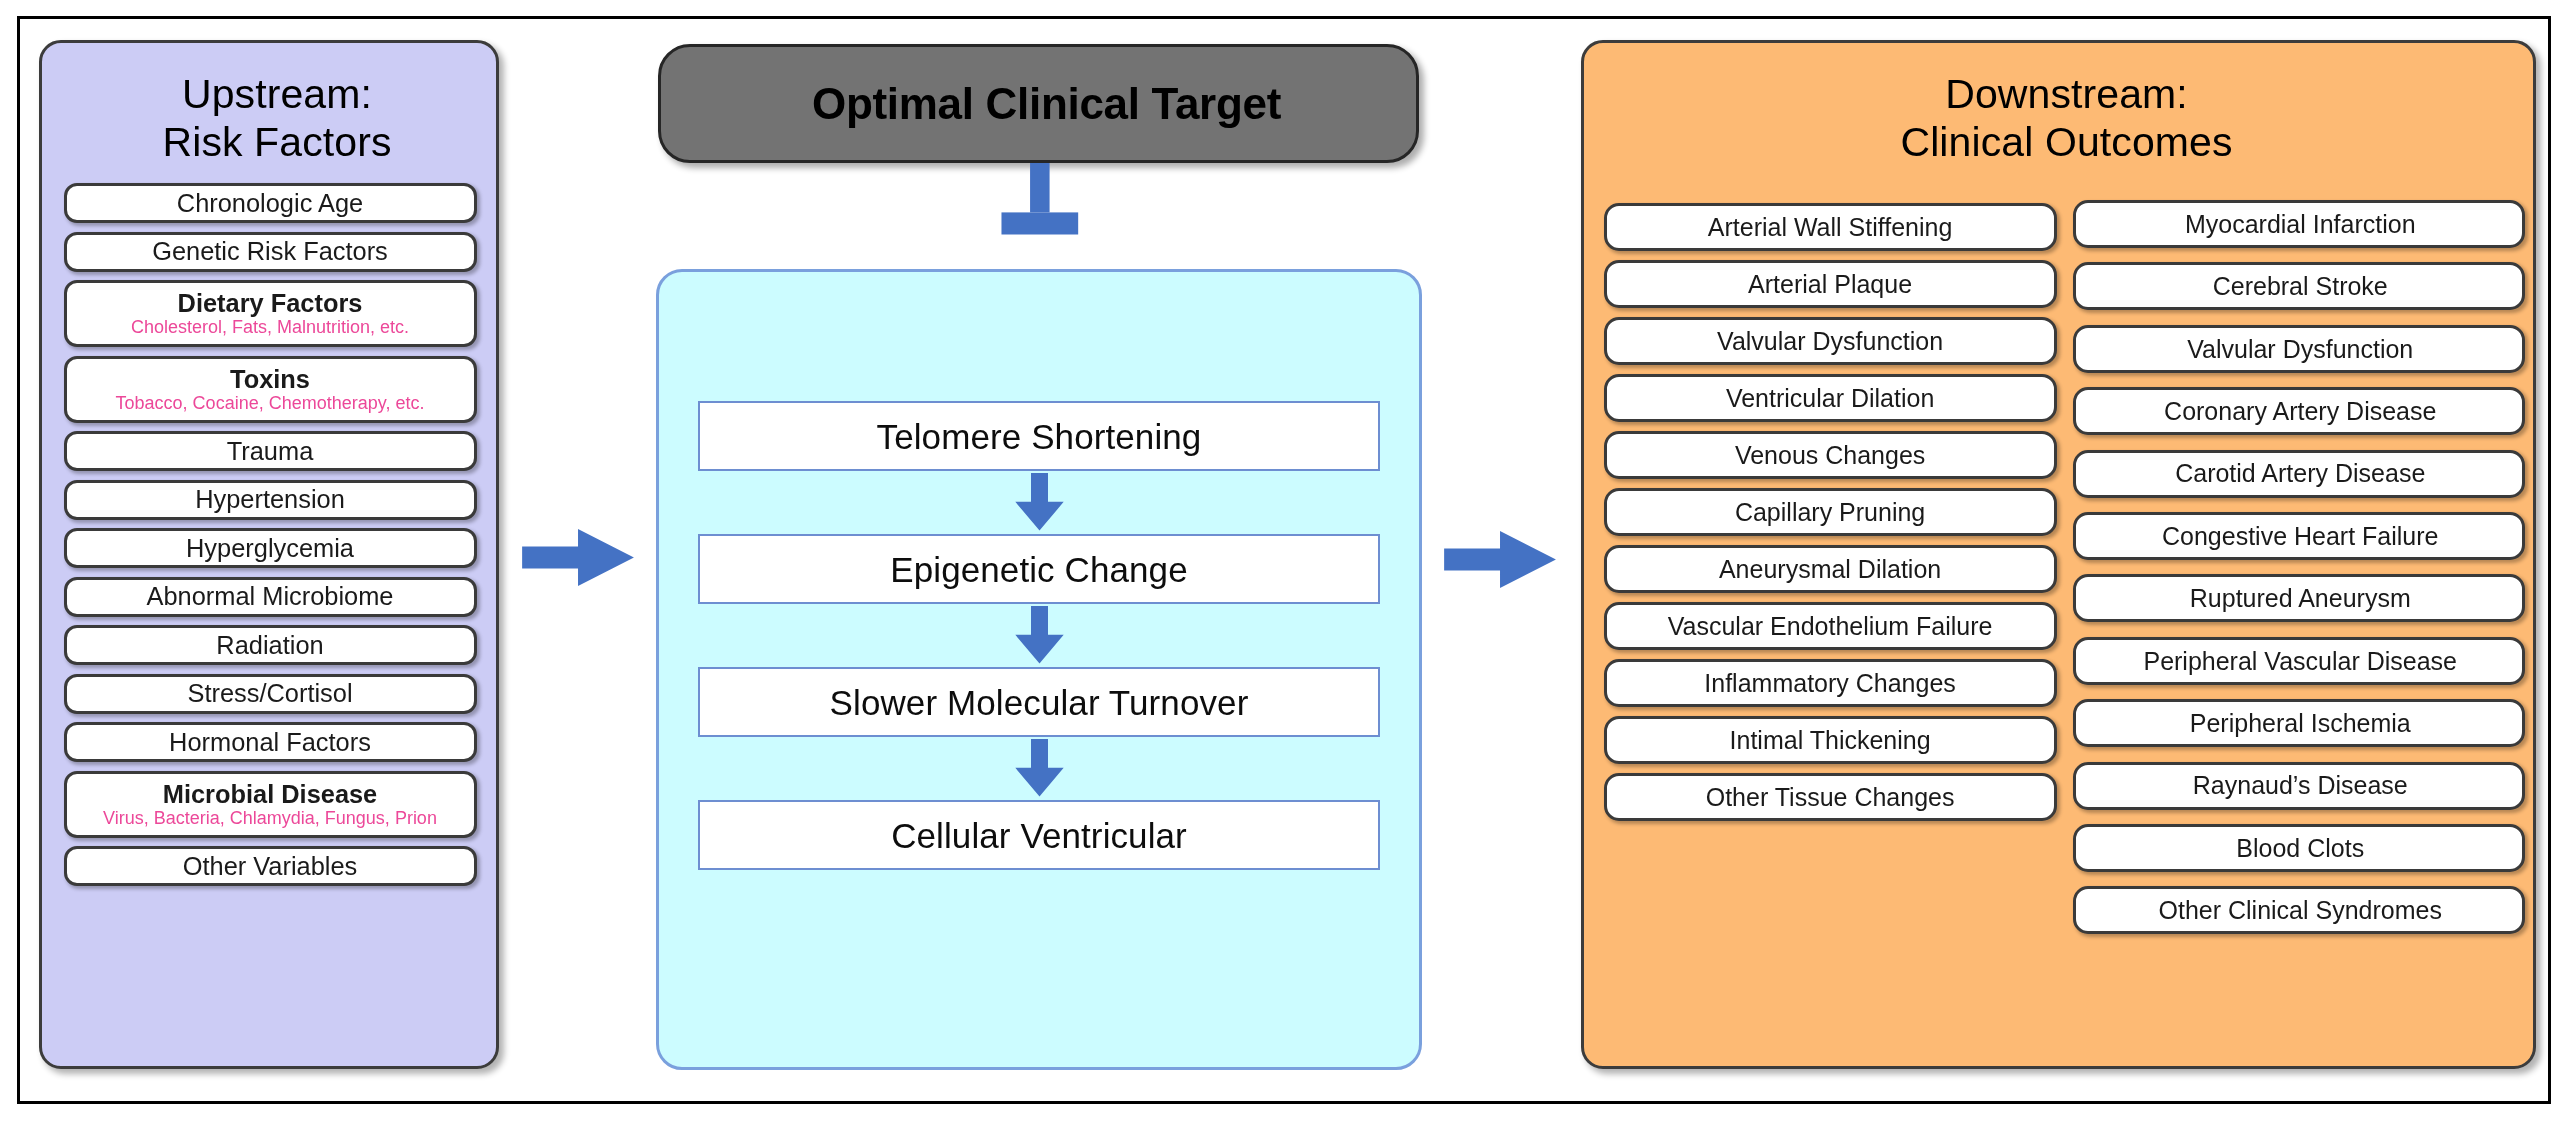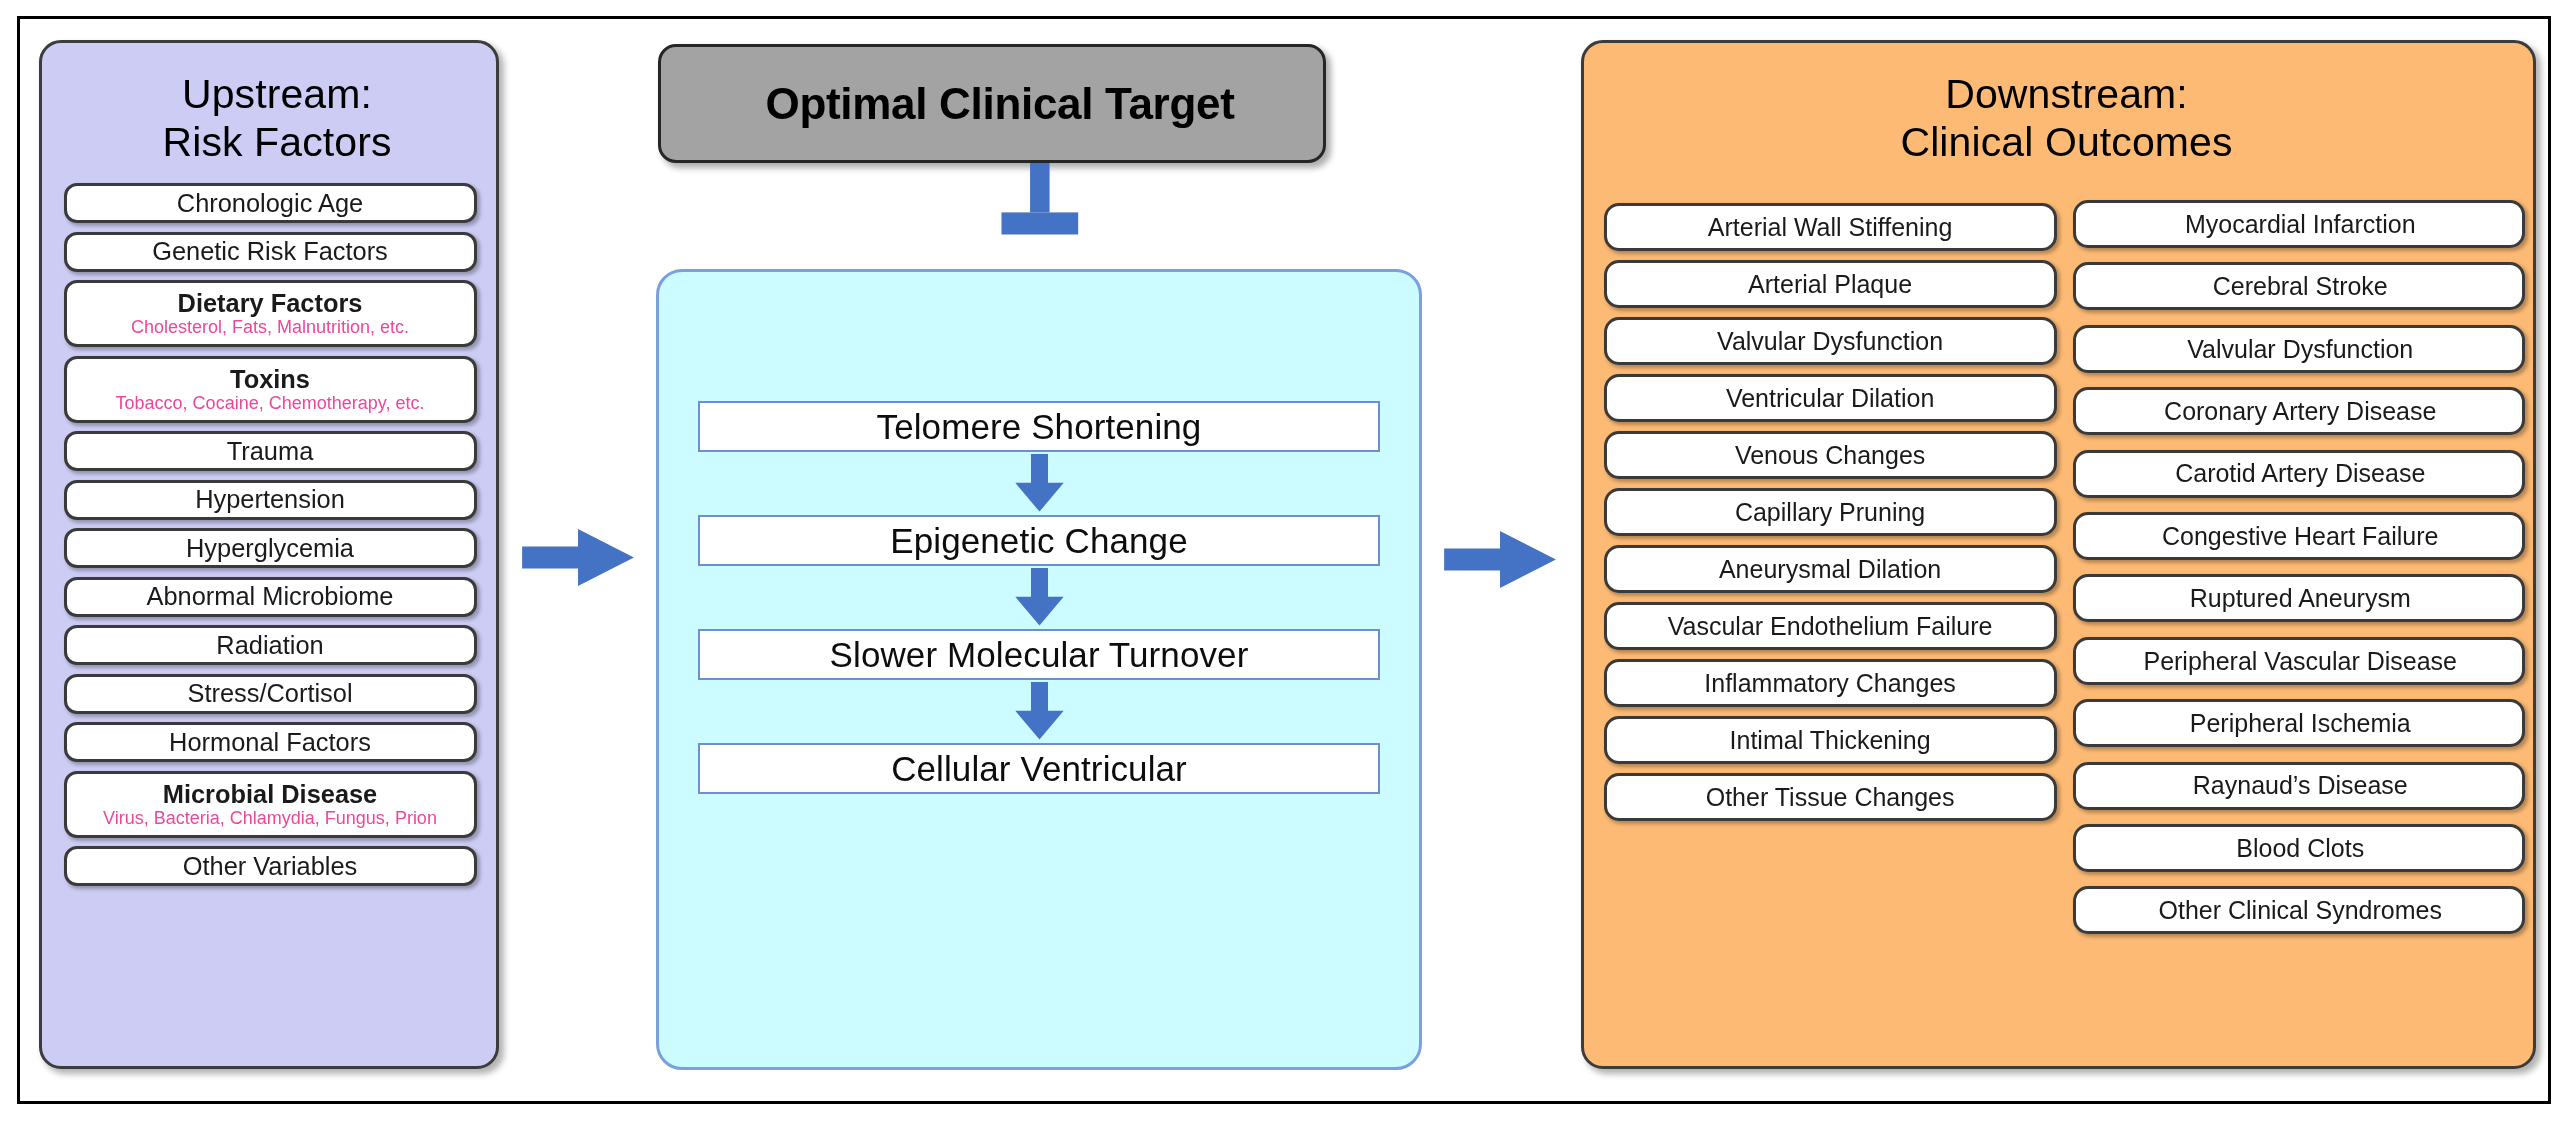--- a/index.html
+++ b/index.html
@@ -57,25 +57,25 @@
     height: 801px;
     background: #ccfcff;
     border: 3.3px solid #7aa0dd;
     border-radius: 26px;
     box-shadow: none;
   }
 
   #panel-target {
     left: 658px;
     top: 44px;
-    width: 668px;
+    width: 761px;
     height: 119px;
-    background: #a3a3a3;
+    background: #737373;
     border: 3.9px solid #262626;
-    border-radius: 18px;
+    border-radius: 32px;
     box-shadow: 4.6px 4.6px 5.9px rgba(0,0,0,0.32);
   }
 
   #panel-downstream {
     left: 1581px;
     top: 40px;
     width: 955px;
     height: 1029px;
     background: #fdba74;
   }
@@ -191,21 +191,21 @@
   
   #cellaging-flow {
     position: absolute;
     left: 39px;
     top: 129px;
     width: 682px;
   }
   .flowbox {
     box-sizing: border-box;
     width: 100%;
-    height: 51px;
+    height: 70px;
     background: #ffffff;
     border: 2.6px solid #6d8ed1;
     border-radius: 0;
     display: flex;
     align-items: center;
     justify-content: center;
     text-align: center;
   }
   .flowbox-label {
     font-size: 35px;

